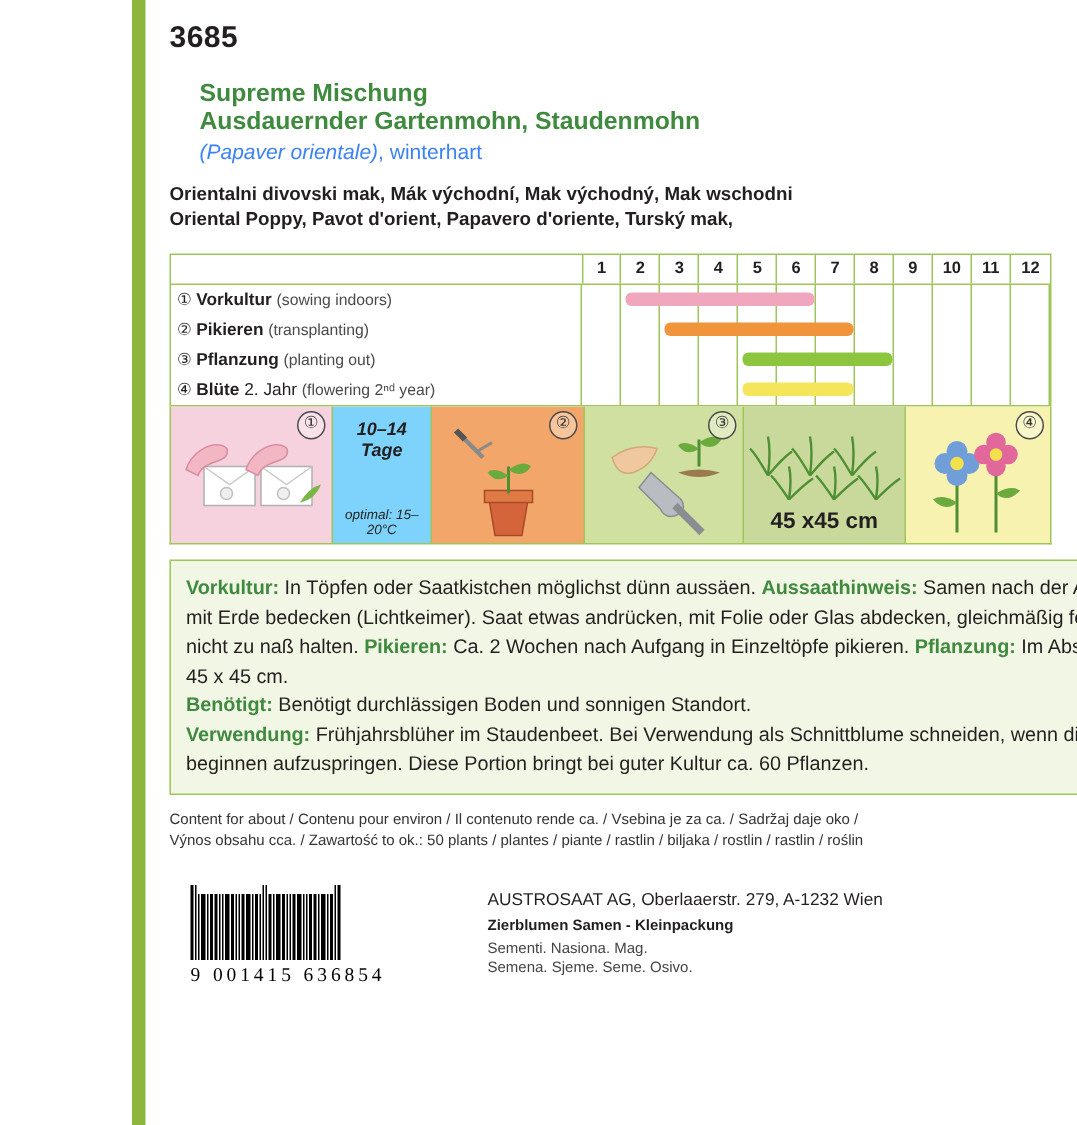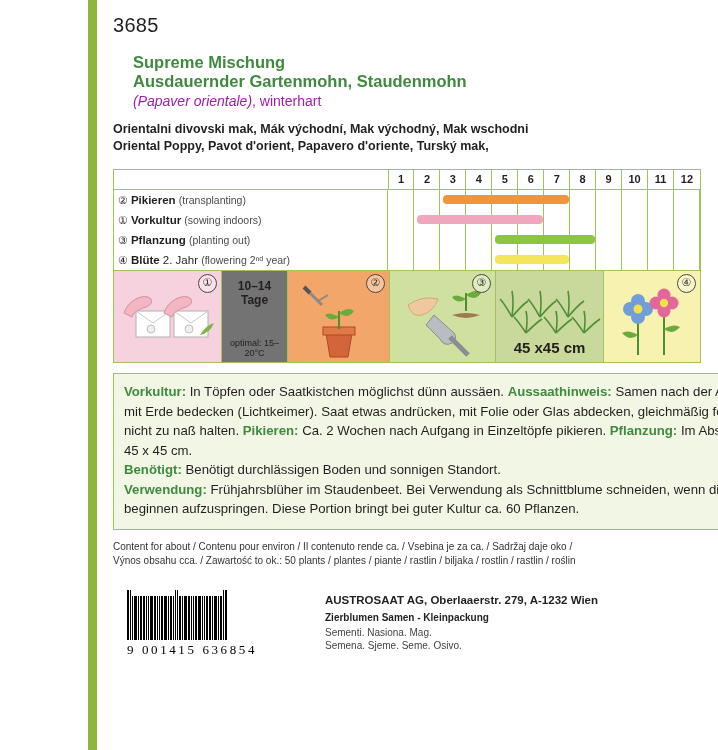--- a/index.html
+++ b/index.html
@@ -30,41 +30,41 @@
   }
   .content {
     position: absolute;
     left: 113px; top: 0;
     width: 590px;
   }
 
   
   .art-no {
     font-size: 20px;
-    font-weight: normal;
+    font-weight: bold;
     color: #231f20;
     padding-top: 14px;
     letter-spacing: 0.3px;
   }
   .title-block { margin-top: 16px; margin-left: 20px; }
   .title-main {
     font-size: 16.5px;
     font-weight: bold;
     color: #3f8a3f;
     line-height: 19px;
   }
   .title-sub {
     font-size: 16.5px;
     font-weight: bold;
     color: #3f8a3f;
     line-height: 19px;
   }
   .title-latin {
     font-size: 14px;
-    color: #a21caf;
+    color: #3b82f6;
     line-height: 19px;
     margin-top: 1px;
   }
   .title-latin i { font-style: italic; }
   .names {
     margin-top: 10px;
     font-size: 12.5px;
     font-weight: bold;
     line-height: 17px;
     color: #231f20;
@@ -156,21 +156,21 @@
     overflow: hidden;
   }
   .pic {
     position: relative;
     box-sizing: border-box;
     border-right: 1.5px solid #9fc55a;
     overflow: hidden;
   }
   .pic:last-child { border-right: none; }
   .p1 { width: 108px; background: #f5d2de; }
-  .p2 { width: 66px;  background: #737373; }
+  .p2 { width: 66px;  background: #7dd3fc; font-style: italic; }
   .p3 { width: 102px; background: #f2a66a; }
   .p4 { width: 106px; background: #cfe0a0; }
   .p5 { width: 108px; background: #c9d89b; }
   .p6 { width: 96px;  background: #f7f2b0; }
   .step-badge {
     position: absolute;
     top: 3px; right: 4px;
     width: 17px; height: 17px;
     border-radius: 50%;
     border: 1.5px solid #4a4a4a;
@@ -255,21 +255,21 @@
     letter-spacing: 2.6px;
     font-family: Liberation Serif, serif;
     color: #000;
   }
   .company {
     position: absolute;
     left: 212px; top: 4px;
     font-size: 11.5px;
     color: #231f20;
   }
-  .company .line1 { font-weight: bold; }
+  .company .line1 { font-weight: normal; }
   .company .line2 { font-weight: bold; font-size: 10px; margin-top: 6px; }
   .company .line3 { font-size: 10px; color: #444; margin-top: 3px; line-height: 13px; }
 </style>
 </head>
 <body>
 
 <div class="page">
   <div class="edge-bar"></div>
 
   <div class="content">
@@ -301,59 +301,59 @@
         <div class="month-cell">7</div>
         <div class="month-cell">8</div>
         <div class="month-cell">9</div>
         <div class="month-cell">10</div>
         <div class="month-cell">11</div>
         <div class="month-cell">12</div>
       </div>
 
       <div class="row">
         <div class="row-label">
+          <span class="circnum">①</span><b>Vorkultur</b>
+          <span class="paren">(sowing indoors)</span>
+        </div>
+        <div class="row-months">
+          <div class="m"></div>
+            <div class="m"></div>
+            <div class="m"></div>
+            <div class="m"></div>
+            <div class="m"></div>
+            <div class="m"></div>
+            <div class="m"></div>
+            <div class="m"></div>
+            <div class="m"></div>
+            <div class="m"></div>
+            <div class="m"></div>
+            <div class="m"></div>
+          <div class="bar bar-pink" style="left:29px;width:126px;"></div>
+        </div>
+      </div>
+
+      <div class="row">
+        <div class="row-label">
           <span class="circnum">②</span><b>Pikieren</b>
           <span class="paren">(transplanting)</span>
         </div>
         <div class="row-months">
           <div class="m"></div>
             <div class="m"></div>
             <div class="m"></div>
             <div class="m"></div>
             <div class="m"></div>
             <div class="m"></div>
             <div class="m"></div>
             <div class="m"></div>
             <div class="m"></div>
             <div class="m"></div>
             <div class="m"></div>
             <div class="m"></div>
           <div class="bar bar-orange" style="left:55px;width:126px;"></div>
-        </div>
-      </div>
-
-      <div class="row">
-        <div class="row-label">
-          <span class="circnum">①</span><b>Vorkultur</b>
-          <span class="paren">(sowing indoors)</span>
-        </div>
-        <div class="row-months">
-          <div class="m"></div>
-            <div class="m"></div>
-            <div class="m"></div>
-            <div class="m"></div>
-            <div class="m"></div>
-            <div class="m"></div>
-            <div class="m"></div>
-            <div class="m"></div>
-            <div class="m"></div>
-            <div class="m"></div>
-            <div class="m"></div>
-            <div class="m"></div>
-          <div class="bar bar-pink" style="left:29px;width:126px;"></div>
         </div>
       </div>
 
       <div class="row">
         <div class="row-label">
           <span class="circnum">③</span><b>Pflanzung</b>
           <span class="paren">(planting out)</span>
         </div>
         <div class="row-months">
           <div class="m"></div>

